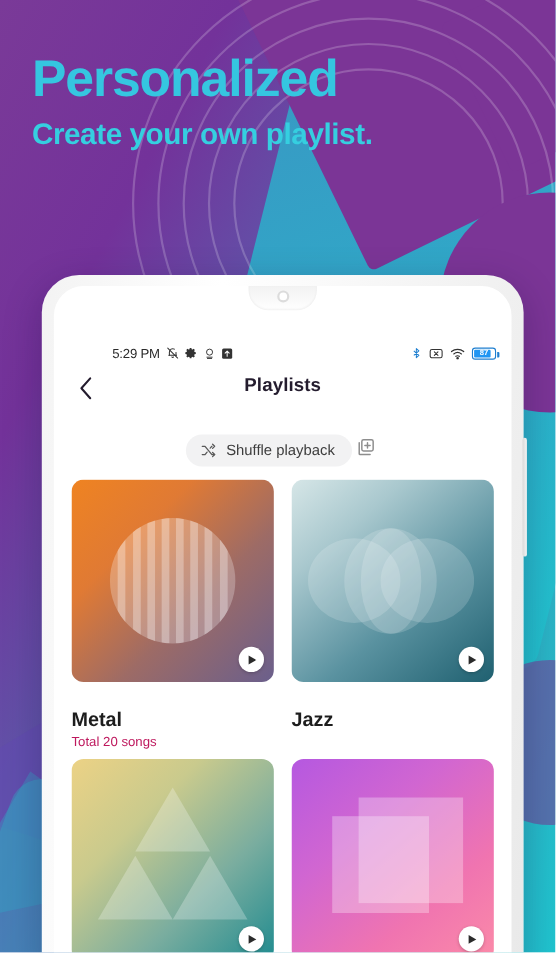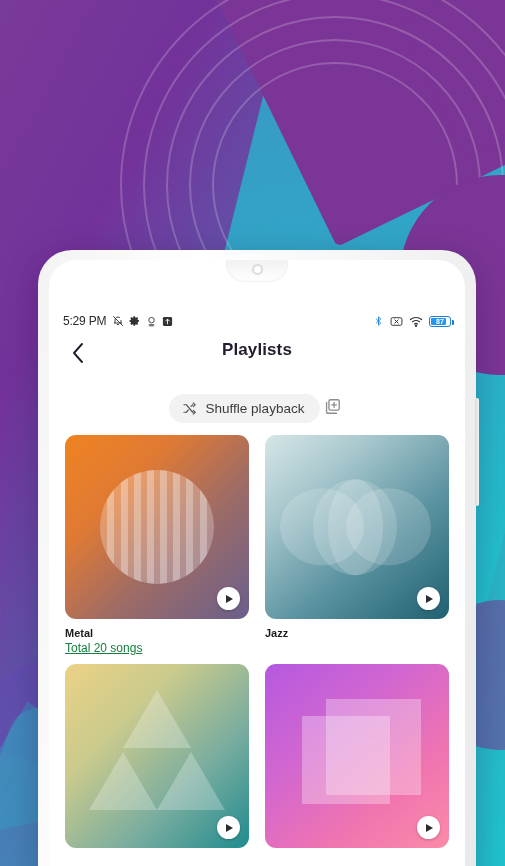--- a/index.html
+++ b/index.html
@@ -98,21 +98,21 @@
     width:11px; height:11px; border-radius:50%;
     background:#fff; border:2px solid #dcdcdc; margin-top:-3px;
   }
 
   
   #statusbar{
     display:flex; align-items:center; justify-content:space-between;
     padding:0 14px; height:26px; margin-top:48px;
     font-size:11.5px; color:#2b2b2b;
   }
-  .sb-left{ display:flex; align-items:center; gap:5px; }
+  .sb-left{ display:flex; align-items:center; gap:5px;margin-left:39px; }
   .sb-right{ display:flex; align-items:center; gap:6px; }
   #clock{ font-size:12px; font-weight:500; letter-spacing:-.2px; margin-right:1px; }
   .sicon{ display:inline-flex; align-items:center; }
   .battery{
     position:relative; width:22px; height:11px; border:1.3px solid #1f7fd0;
     border-radius:3px; display:flex; align-items:center; justify-content:center;
   }
   .battery::after{
     content:""; position:absolute; right:-3.5px; top:3px;
     width:2px; height:5px; background:#1f7fd0; border-radius:0 1px 1px 0;
@@ -168,23 +168,23 @@
     width:23px; height:23px; border-radius:50%;
     background:#fff; display:flex; align-items:center; justify-content:center;
     box-shadow:0 1px 3px rgba(0,0,0,.22);
   }
   .play-fab .tri{
     width:0; height:0; margin-left:2px;
     border-left:7px solid #2b2b2b;
     border-top:4.5px solid transparent; border-bottom:4.5px solid transparent;
   }
   .c-title{
-    margin-top:8px; font-size:11px; font-weight:bold; color:#1d1d1d;
-  }
-  .c-sub{ margin-top:2px; font-size:12px; color:#15803d;text-decoration:underline; }
+    margin-top:24px; font-size:18px; font-weight:bold; color:#1d1d1d;
+  }
+  .c-sub{ margin-top:2px; font-size:12px; color:#be185d; }
 
   
   .bars-circle{
     position:absolute; left:50%; top:50%; transform:translate(-50%,-50%);
     width:62%; height:62%; border-radius:50%;
     background:rgba(255,255,255,.26); overflow:hidden;
     display:flex; justify-content:space-between; align-items:stretch;
     padding:0 4%;
   }
   .bars-circle i{ display:block; width:7%; background:rgba(255,255,255,.30); }
@@ -212,20 +212,24 @@
   <div class="bg-layer arc arc2"></div>
   <div class="bg-layer arc arc3"></div>
   <div class="bg-layer arc arc4"></div>
   <div class="bg-layer arc arc5"></div>
   <div class="bg-layer circ-a"></div>
   <div class="bg-layer circ-b"></div>
   <div class="bg-layer tri-left"></div>
   <div class="bg-layer tri-left2"></div>
   <div class="bg-layer bg-bottom-teal"></div>
 
+  <div class="headline-wrap">
+    <div id="headline">Personalized</div>
+    <div id="subhead">Create your own playlist.</div>
+  </div>
 
   <div id="phone">
     <div class="side-btn"></div>
 
     <div id="screen">
 
       <div class="notch">
         <div class="cam"></div>
       </div>
 

